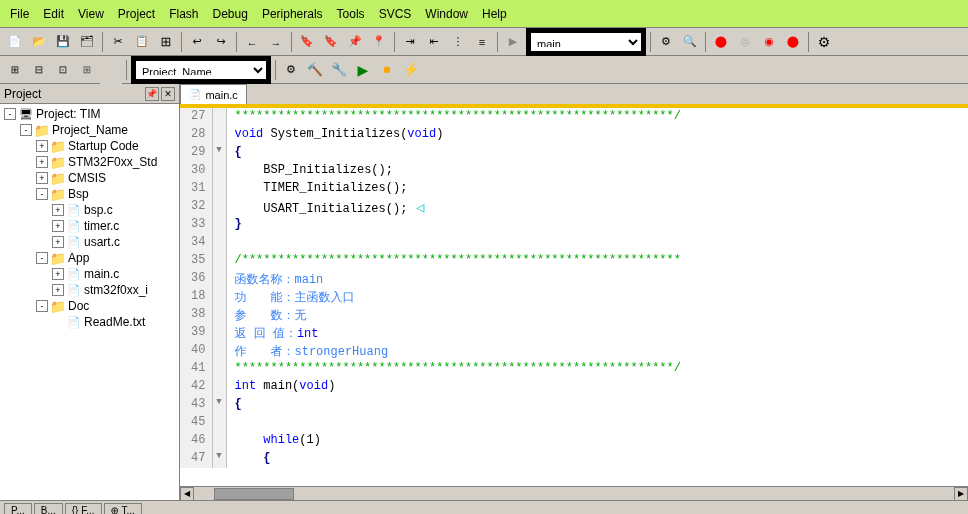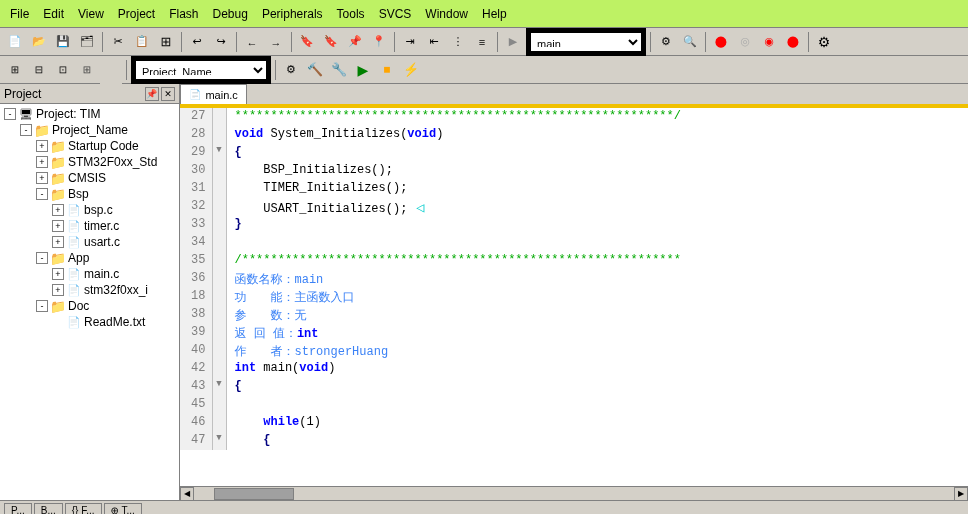--- a/index.html
+++ b/index.html
@@ -195,21 +195,21 @@
       padding-left: 8px;
       font-family: 'Courier New', Courier, monospace;
       font-size: 12px;
       white-space: pre;
       vertical-align: top;
       padding-top: 1px;
     }
     tr { height: 18px; }
     
     
-    .kw { color: #0000ff; font-weight: bold; }
+    .kw { color: #0000ff; font-weight: normal; }
     .comment-stars { color: #00aa00; }
     .chinese { color: #3b82f6; }
     .brace { color: #000080; font-weight: bold; }
     .normal { color: #000000; }
 
     
     .status-bar {
       height: 20px;
       background: #d4d0c8;
       border-top: 1px solid #808080;
@@ -537,20 +537,25 @@
             <td class="line-mark"></td>
             <td class="line-content"><span class="chinese">返 回 值：</span><span class="kw">int</span></td>
           </tr>
 
           <tr>
             <td class="line-num">40</td>
             <td class="line-mark"></td>
             <td class="line-content"><span class="chinese">作　　者：strongerHuang</span></td>
           </tr>
 
+          <tr>
+            <td class="line-num">41</td>
+            <td class="line-mark"></td>
+            <td class="line-content"><span class="comment-stars">*************************************************************</span><span class="comment-stars">/</span></td>
+          </tr>
 
           <tr>
             <td class="line-num">42</td>
             <td class="line-mark"></td>
             <td class="line-content"><span class="kw">int</span><span class="normal"> main(</span><span class="kw">void</span><span class="normal">)</span></td>
           </tr>
 
           <tr>
             <td class="line-num">43</td>
             <td class="line-mark"><span style="color:#808080;font-size:9px;">▼</span></td>

